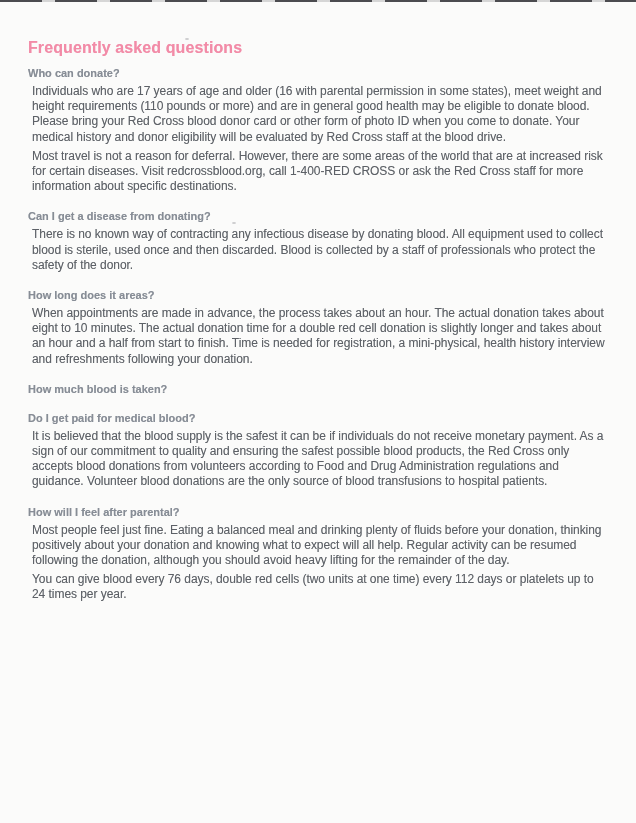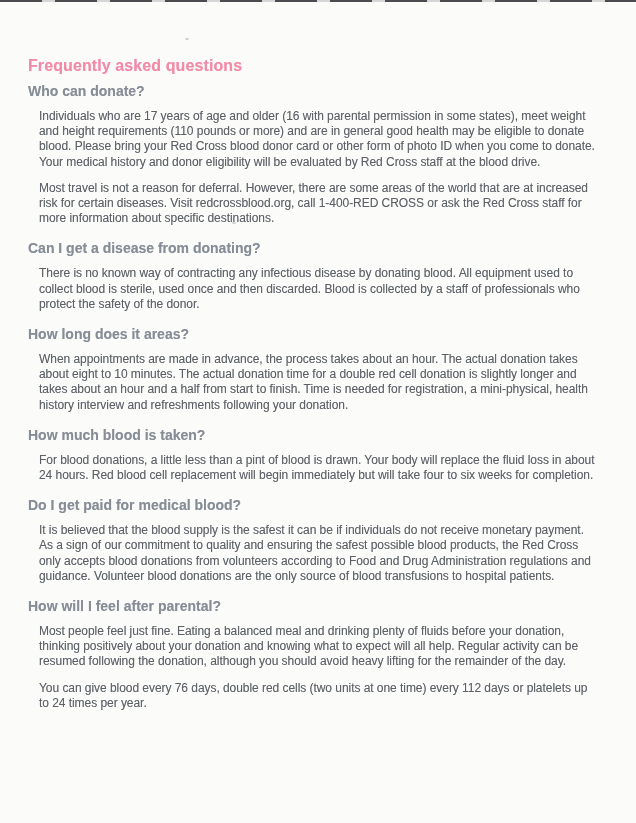--- a/index.html
+++ b/index.html
@@ -30,44 +30,44 @@
     position: absolute;
     width: 4px; height: 2px;
     background: rgba(120,120,125,0.35);
     border-radius: 50%;
   }
   .speck-1 { left: 185px; top: 38px; }
   .speck-2 { left: 232px; top: 222px; }
 
   .page {
     box-sizing: border-box;
-    padding: 56px 26px 0 28px;
+    padding: 38px 26px 0 28px;
   }
   .faq-title {
     margin: 0;
     font-size: 16px;
     line-height: 19px;
     font-weight: bold;
     letter-spacing: 0.1px;
     color: #F28BA7;
     text-shadow: 0 0 0.5px rgba(242,139,167,0.55);
   }
   .faq-section .question {
     margin: 15px 0 3px 0;
-    font-size: 14px;
+    font-size: 11px;
     line-height: 14px;
     font-weight: bold;
     color: #878D96;
     text-shadow: 0 0 0.4px rgba(135,141,150,0.5);
   }
   .faq-section:first-of-type .question {
     margin-top: 9px;
   }
   .faq-section .answer {
-    margin: 11px;
+    margin: 4px;
     max-width: 580px;
     font-size: 12px;
     line-height: 15.2px;
     letter-spacing: -0.05px;
     color: #5D6167;
     text-shadow: 0 0 0.4px rgba(93,97,103,0.4);
   }
 </style>
 </head>
 <body>
@@ -94,21 +94,20 @@
     <p class="answer">There is no known way of contracting any infectious disease by donating blood. All equipment used to collect blood is sterile, used once and then discarded. Blood is collected by a staff of professionals who protect the safety of the donor.</p>
   </section>
 
   <section class="faq-section">
     <h2 class="question">How long does it areas?</h2>
     <p class="answer">When appointments are made in advance, the process takes about an hour. The actual donation takes about eight to 10 minutes. The actual donation time for a double red cell donation is slightly longer and takes about an hour and a half from start to finish. Time is needed for registration, a mini-physical, health history interview and refreshments following your donation.</p>
   </section>
 
   <section class="faq-section">
     <h2 class="question">How much blood is taken?</h2>
-    <p class="answer">For blood donations, a little less than a pint of blood is drawn. Your body will replace the fluid loss in about 24 hours. Red blood cell replacement will begin immediately but will take four to six weeks for completion.</p>
   </section>
 
   <section class="faq-section">
     <h2 class="question">Do I get paid for medical blood?</h2>
     <p class="answer">It is believed that the blood supply is the safest it can be if individuals do not receive monetary payment. As a sign of our commitment to quality and ensuring the safest possible blood products, the Red Cross only accepts blood donations from volunteers according to Food and Drug Administration regulations and guidance. Volunteer blood donations are the only source of blood transfusions to hospital patients.</p>
   </section>
 
   <section class="faq-section">
     <h2 class="question">How will I feel after parental?</h2>
     <p class="answer">Most people feel just fine. Eating a balanced meal and drinking plenty of fluids before your donation, thinking positively about your donation and knowing what to expect will all help. Regular activity can be resumed following the donation, although you should avoid heavy lifting for the remainder of the day.</p>

